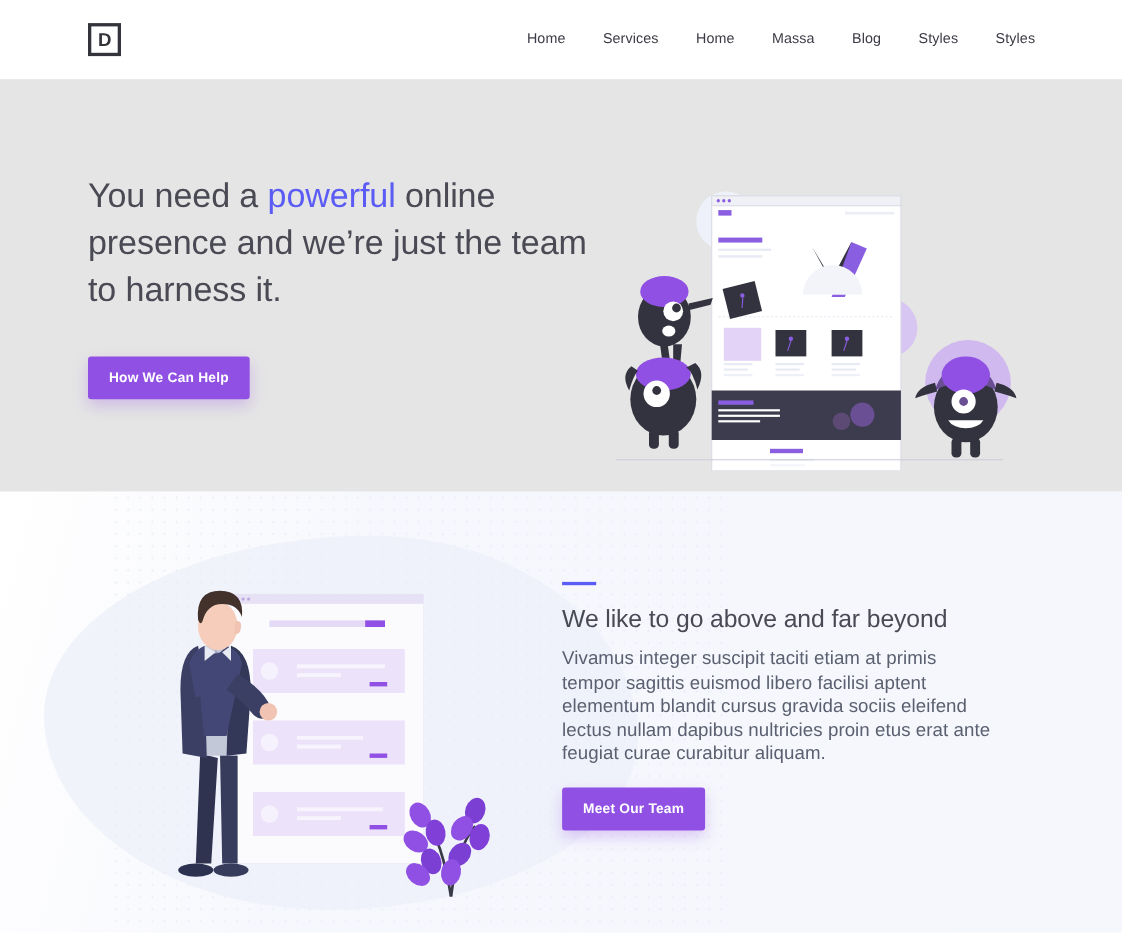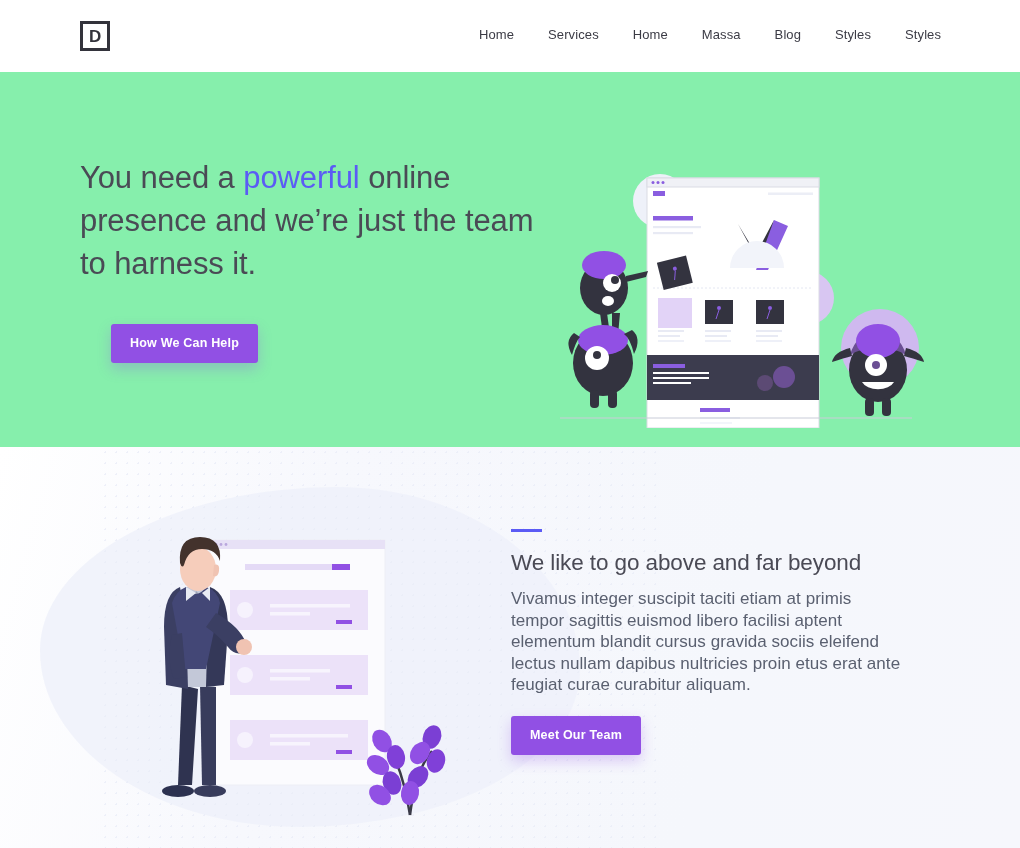--- a/index.html
+++ b/index.html
@@ -53,21 +53,21 @@
     padding: 0 17px;
     letter-spacing: 0.1px;
     cursor: pointer;
     white-space: nowrap;
   }
 
   
   .hero {
     position: relative;
     height: 375px;
-    background: #86efac;
+    background: #e5e5e5;
     overflow: hidden;
   }
   .hero-copy {
     position: absolute;
     left: 80px;
     top: 84px;
     width: 470px;
   }
   .hero-title {
     font-size: 31px;
@@ -85,21 +85,21 @@
     font-size: 12.5px;
     font-weight: bold;
     padding: 12px 19px 13px;
     border: none;
     border-radius: 3px;
     cursor: pointer;
     letter-spacing: 0.2px;
     box-shadow: 0 6px 14px rgba(145,80,228,0.28);
     font-family: "Liberation Sans", sans-serif;
   }
-  .hero-cta { margin-top: 39px; margin-left: 31px; }
+  .hero-cta { margin-top: 39px; }
 
   .hero-art {
     position: absolute;
     left: 560px;
     top: 86px;
     width: 400px;
     height: 270px;
   }
 
   

